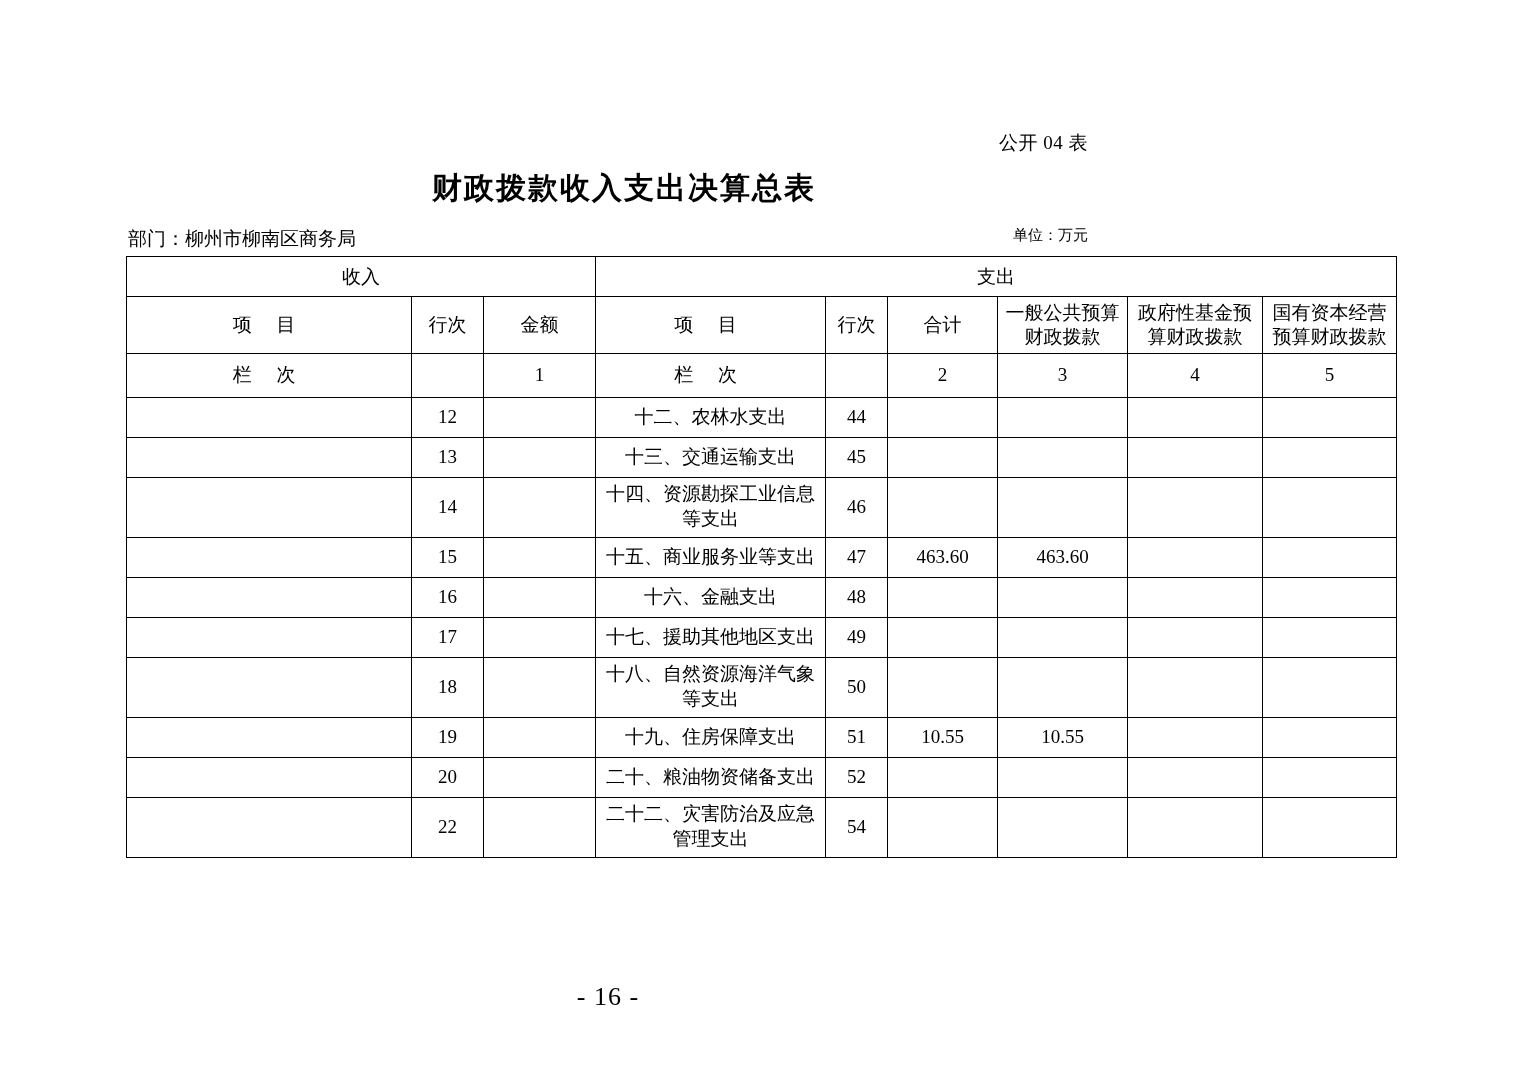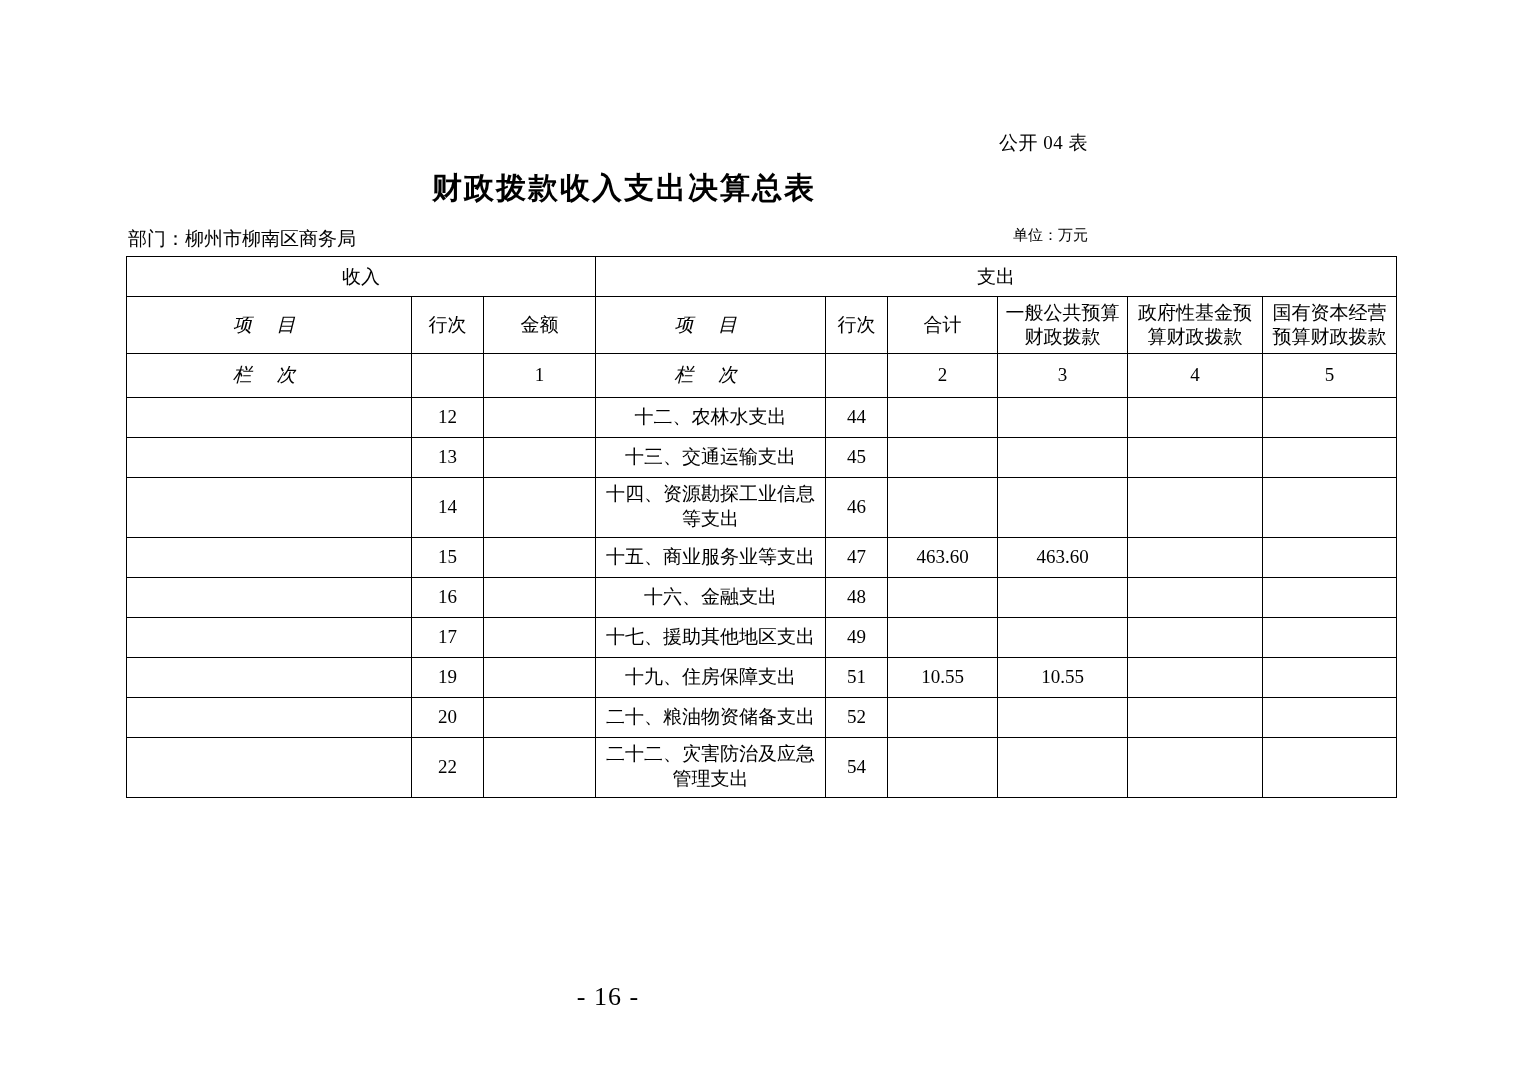--- a/index.html
+++ b/index.html
@@ -80,21 +80,20 @@
   }
   .hdr-cell {
     height: 54px;
   }
   .hdr-two-line {
     line-height: 1.25;
   }
   .col-head-spaced {
     letter-spacing: 10px;
     padding-left: 10px;
-    font-style: italic;
   }
   .lane-row td {
     height: 44px;
   }
   .body-row td {
     height: 40px;
   }
   .body-row.tall td {
     height: 60px;
   }
@@ -236,20 +235,31 @@
         <td>17</td>
         <td class="num-cell"></td>
         <td class="item-cell">十七、援助其他地区支出</td>
         <td>49</td>
         <td class="num-cell"></td>
         <td class="num-cell"></td>
         <td class="num-cell"></td>
         <td class="num-cell"></td>
       </tr>
 
+      <tr class="body-row tall">
+        <td class="item-cell"></td>
+        <td>18</td>
+        <td class="num-cell"></td>
+        <td class="item-cell">十八、自然资源海洋气象等支出</td>
+        <td>50</td>
+        <td class="num-cell"></td>
+        <td class="num-cell"></td>
+        <td class="num-cell"></td>
+        <td class="num-cell"></td>
+      </tr>
 
       <tr class="body-row">
         <td class="item-cell"></td>
         <td>19</td>
         <td class="num-cell"></td>
         <td class="item-cell">十九、住房保障支出</td>
         <td>51</td>
         <td class="num-cell">10.55</td>
         <td class="num-cell">10.55</td>
         <td class="num-cell"></td>

